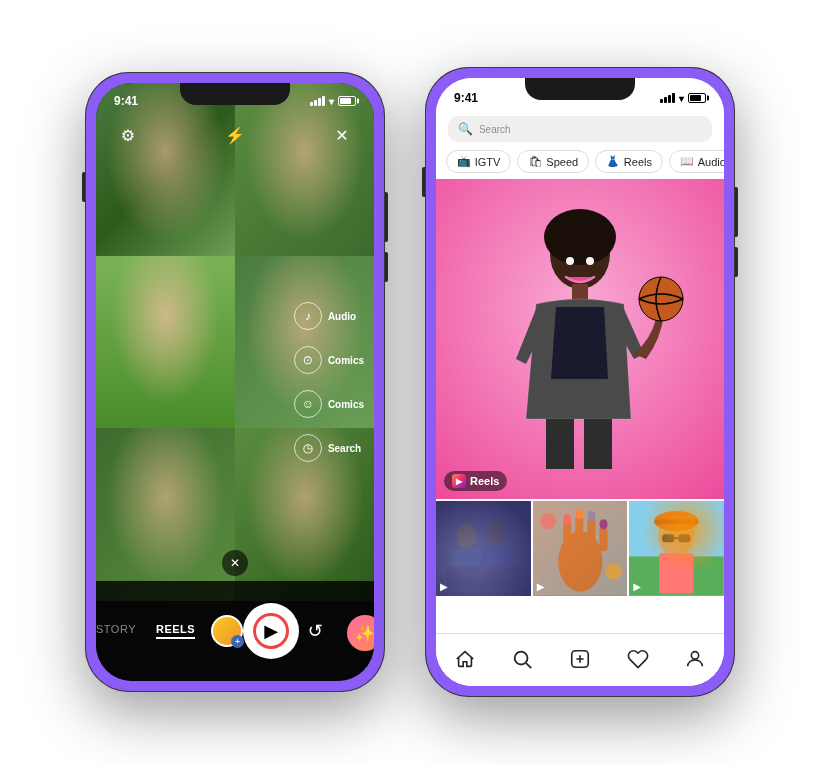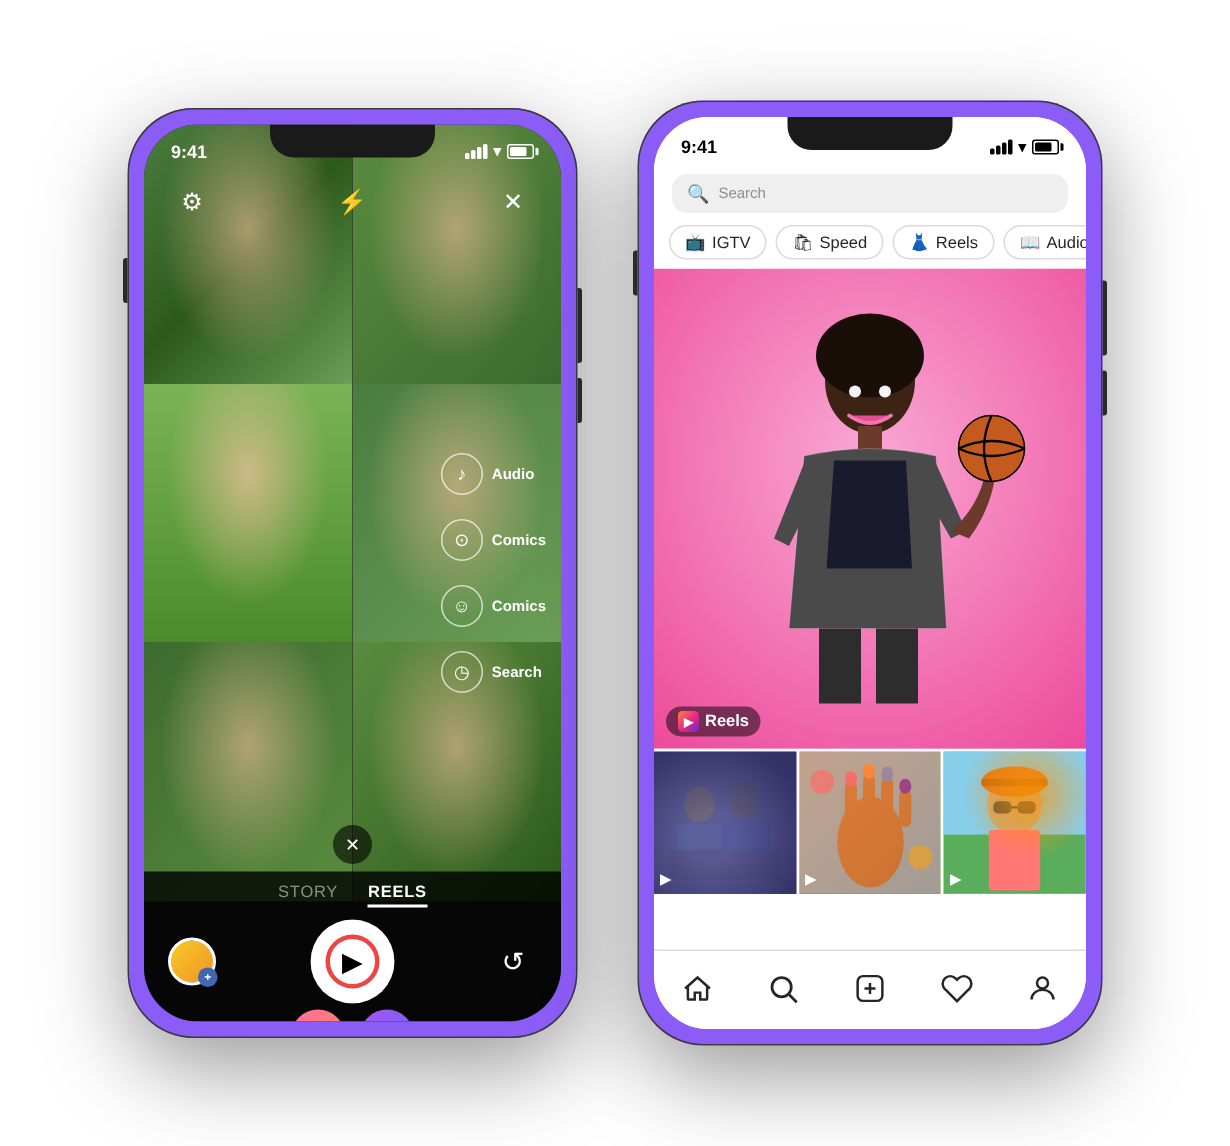--- a/index.html
+++ b/index.html
@@ -217,21 +217,21 @@
       font-weight: 700;
     }
 
     
     .camera-bottom {
       position: absolute;
       bottom: 0; left: 0; right: 0;
       height: 100px;
       background: rgba(0,0,0,0.8);
       display: flex;
-      flex-direction: column;
+      flex-direction: row;
       align-items: center;
       margin-top: 36px;
     }
     .story-reels-tabs {
       display: flex;
       gap: 20px;
       padding: 8px 0;
     }
     .tab-label {
       font-size: 11px;

